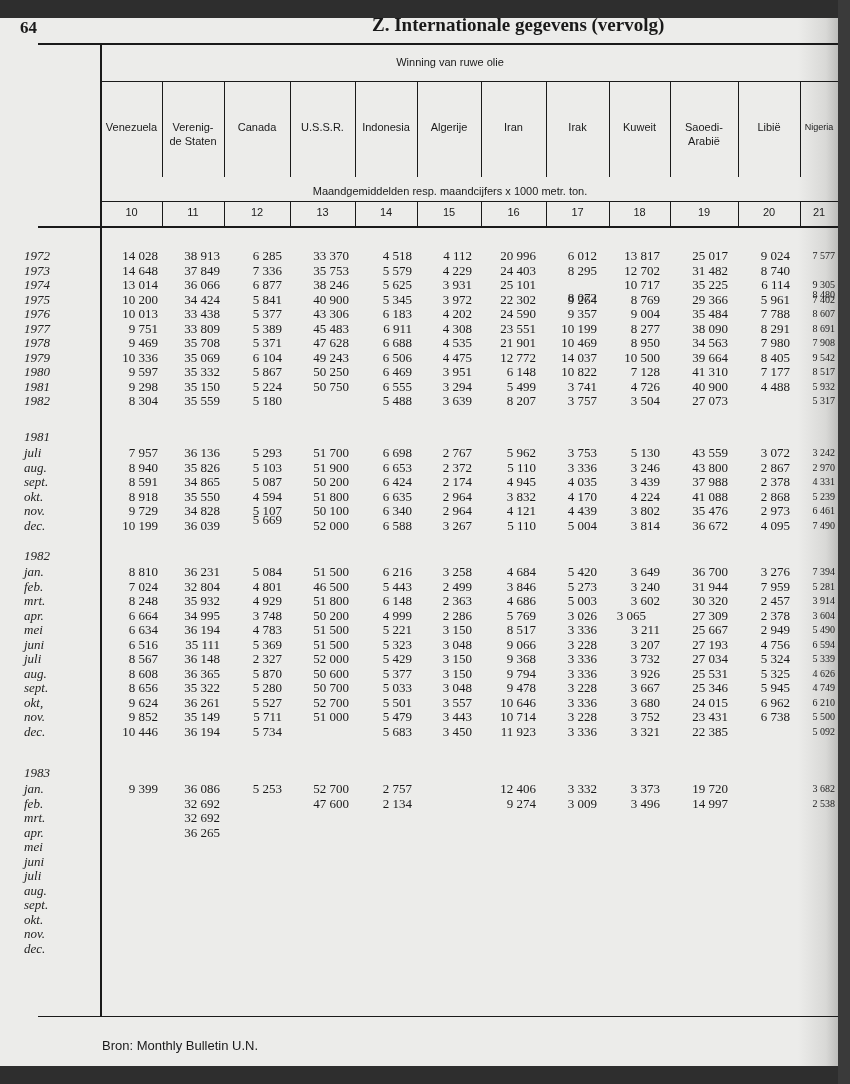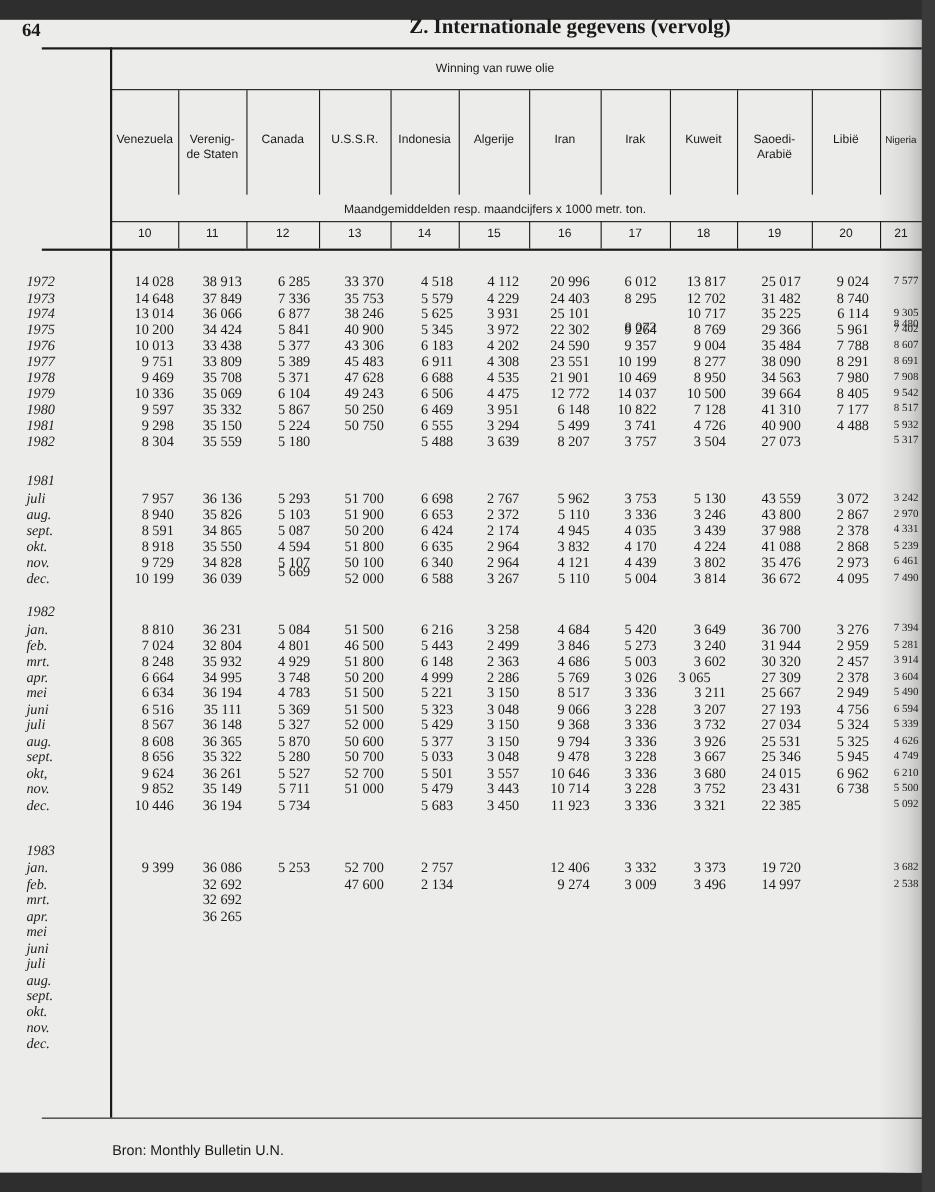--- a/index.html
+++ b/index.html
@@ -332,21 +332,21 @@
     <div class="cell" style="top: 579.5px; right: 692px;">7 024</div>
     <div class="cell" style="top: 579.5px; right: 630px;">32 804</div>
     <div class="cell" style="top: 579.5px; right: 568px;">4 801</div>
     <div class="cell" style="top: 579.5px; right: 501px;">46 500</div>
     <div class="cell" style="top: 579.5px; right: 438px;">5 443</div>
     <div class="cell" style="top: 579.5px; right: 378px;">2 499</div>
     <div class="cell" style="top: 579.5px; right: 314px;">3 846</div>
     <div class="cell" style="top: 579.5px; right: 253px;">5 273</div>
     <div class="cell" style="top: 579.5px; right: 190px;">3 240</div>
     <div class="cell" style="top: 579.5px; right: 122px;">31 944</div>
-    <div class="cell" style="top: 579.5px; right: 60px;">2 959</div>
+    <div class="cell" style="top: 579.5px; right: 60px;">7 959</div>
     <div class="cell small" style="top: 579.5px; right: 15px;">5 281</div>
     <div class="rowlabel" style="top: 594px;">mrt.</div>
     <div class="cell" style="top: 594px; right: 692px;">8 248</div>
     <div class="cell" style="top: 594px; right: 630px;">35 932</div>
     <div class="cell" style="top: 594px; right: 568px;">4 929</div>
     <div class="cell" style="top: 594px; right: 501px;">51 800</div>
     <div class="cell" style="top: 594px; right: 438px;">6 148</div>
     <div class="cell" style="top: 594px; right: 378px;">2 363</div>
     <div class="cell" style="top: 594px; right: 314px;">4 686</div>
     <div class="cell" style="top: 594px; right: 253px;">5 003</div>
@@ -389,21 +389,21 @@
     <div class="cell" style="top: 637.5px; right: 378px;">3 048</div>
     <div class="cell" style="top: 637.5px; right: 314px;">9 066</div>
     <div class="cell" style="top: 637.5px; right: 253px;">3 228</div>
     <div class="cell" style="top: 637.5px; right: 190px;">3 207</div>
     <div class="cell" style="top: 637.5px; right: 122px; margin-left: 11px;">27 193</div>
     <div class="cell" style="top: 637.5px; right: 60px;">4 756</div>
     <div class="cell small" style="top: 637.5px; right: 15px;">6 594</div>
     <div class="rowlabel" style="top: 652px;">juli</div>
     <div class="cell" style="top: 652px; right: 692px;">8 567</div>
     <div class="cell" style="top: 652px; right: 630px;">36 148</div>
-    <div class="cell" style="top: 652px; right: 568px;">5 327</div>
+    <div class="cell" style="top: 652px; right: 568px;">2 327</div>
     <div class="cell" style="top: 652px; right: 501px;">52 000</div>
     <div class="cell" style="top: 652px; right: 438px;">5 429</div>
     <div class="cell" style="top: 652px; right: 378px;">3 150</div>
     <div class="cell" style="top: 652px; right: 314px;">9 368</div>
     <div class="cell" style="top: 652px; right: 253px;">3 336</div>
     <div class="cell" style="top: 652px; right: 190px;">3 732</div>
     <div class="cell" style="top: 652px; right: 122px;">27 034</div>
     <div class="cell" style="top: 652px; right: 60px;">5 324</div>
     <div class="cell small" style="top: 652px; right: 15px;">5 339</div>
     <div class="rowlabel" style="top: 666.5px;">aug.</div>

